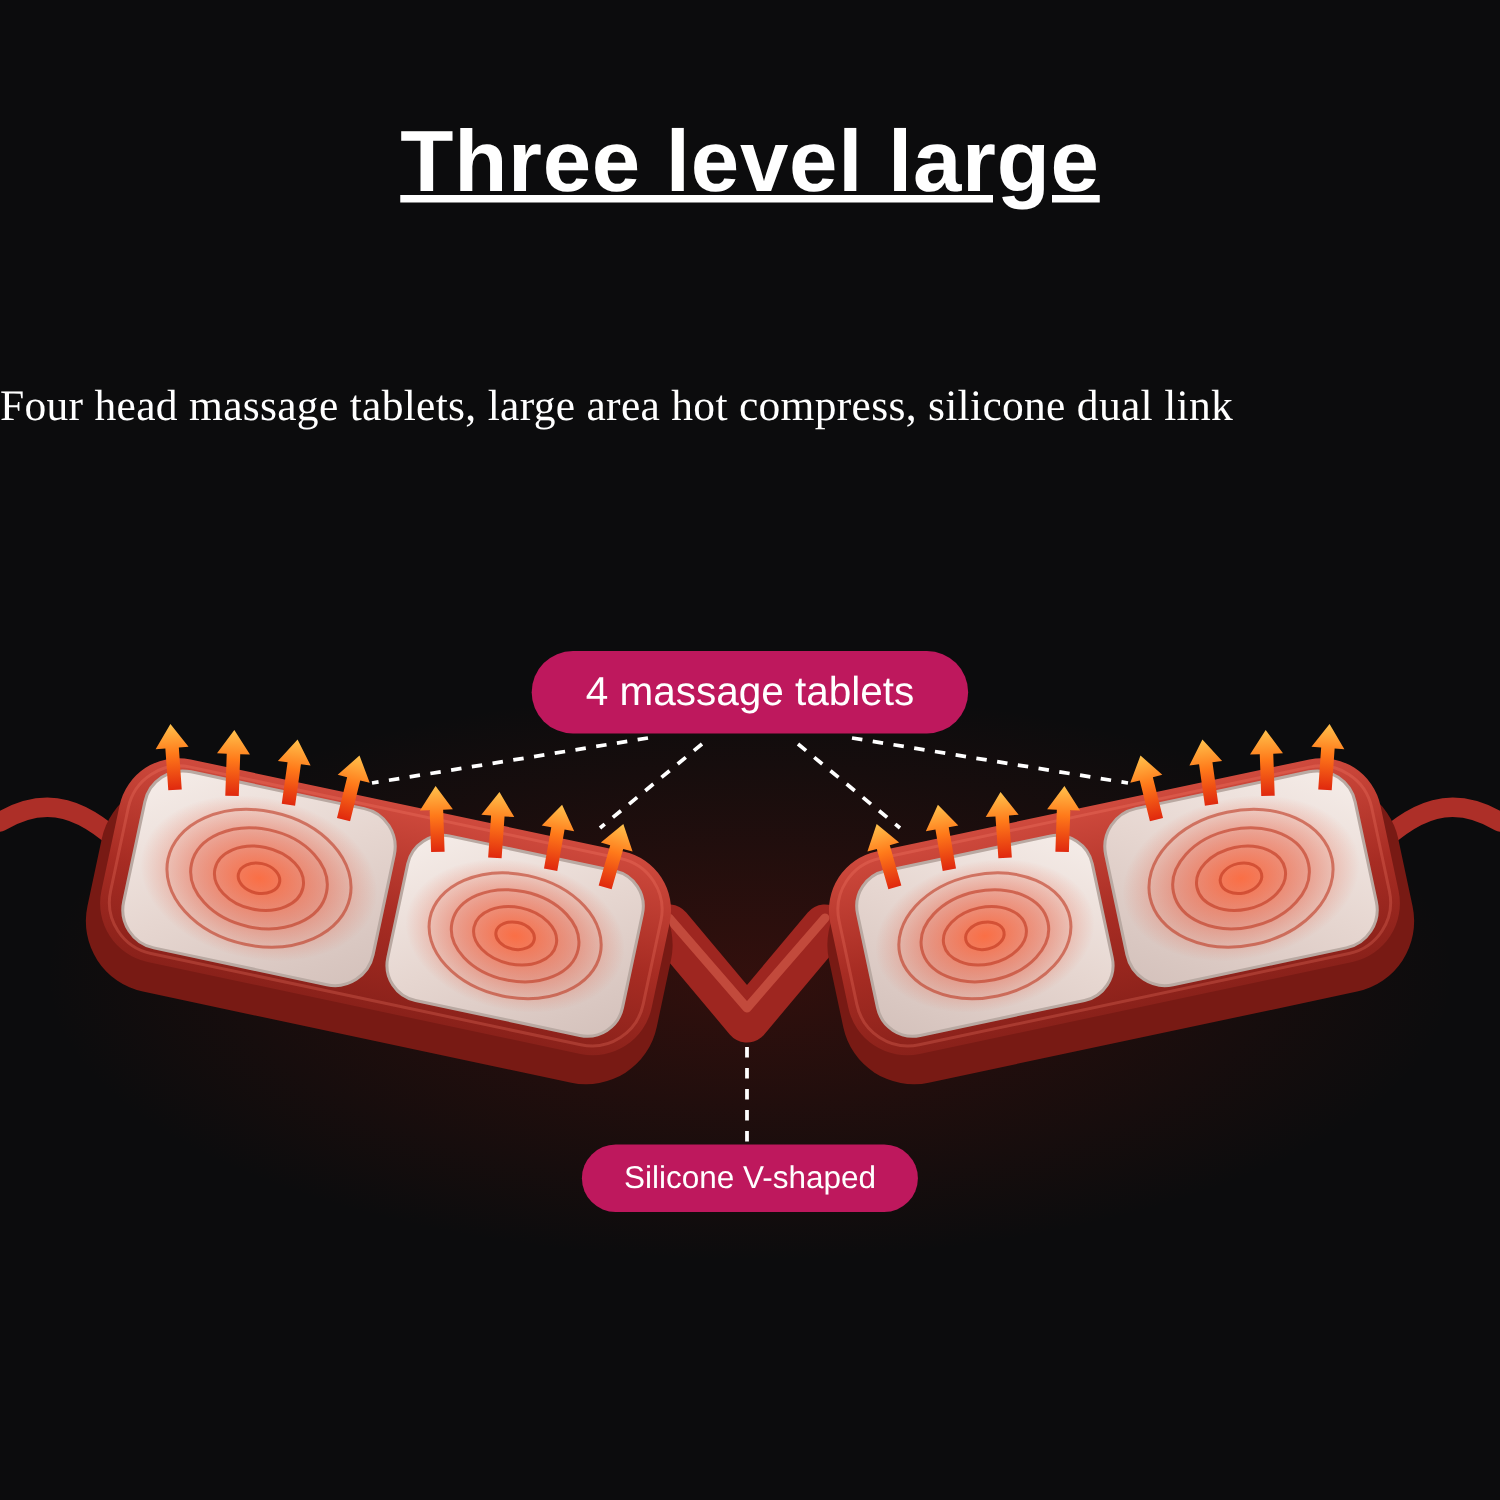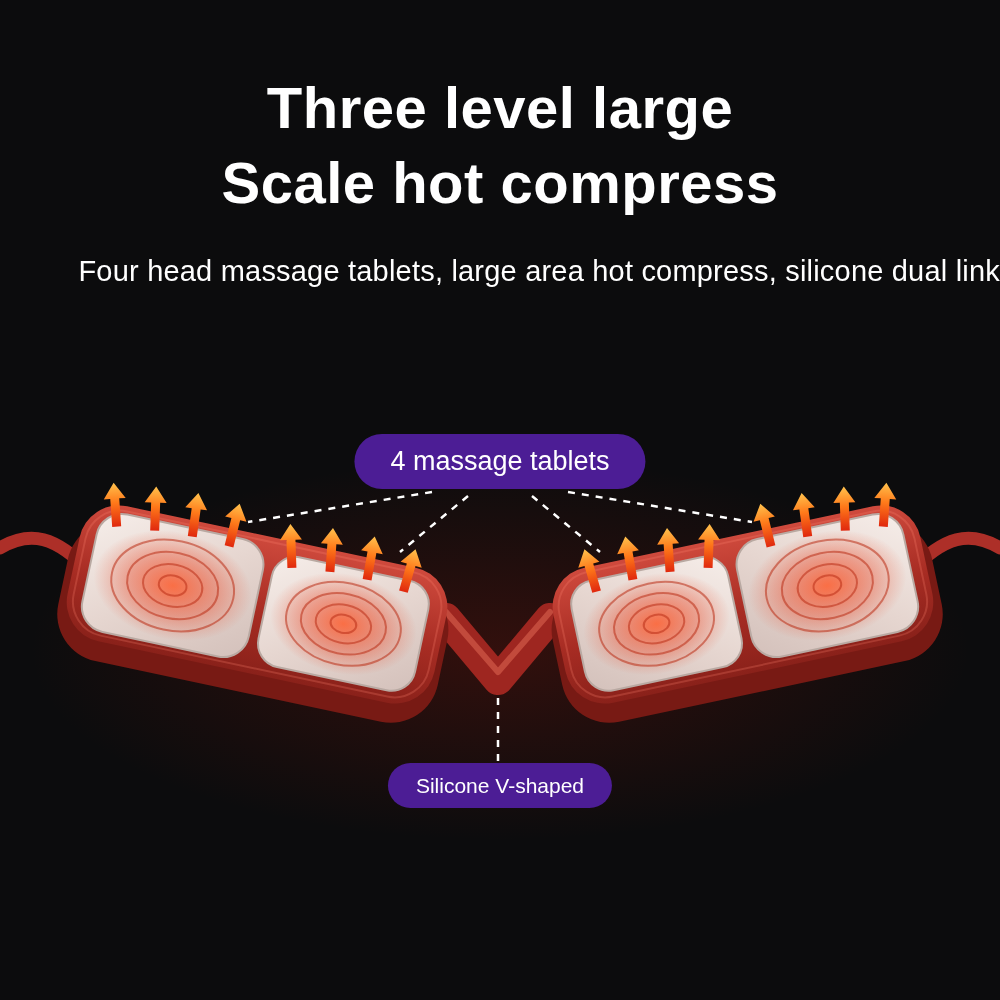--- a/index.html
+++ b/index.html
@@ -12,40 +12,42 @@
     overflow: hidden;
   }
   .title {
     position: absolute;
     top: 70px; left: 0; width: 1000px;
     text-align: center;
     font-size: 58px;
     font-weight: 700;
     line-height: 1.3;
     letter-spacing: 0.5px;
+    text-decoration: underline;
   }
   .subtitle {
     position: absolute;
     top: 243px; left: 0; width: 1000px;
-    text-align: right;
+    text-align: left;
     font-size: 29px;
     font-weight: 400;
     line-height: 1.95;
     letter-spacing: 0.2px;
+    font-family: Liberation Serif, serif;
   }
   .illustration {
     position: absolute;
     top: 420px; left: 0;
     width: 1000px; height: 440px;
   }
   .pill {
     position: absolute;
     left: 50%;
     transform: translateX(-50%);
-    background: #4c1d95;
+    background: #be185d;
     color: #ffffff;
     text-align: center;
     white-space: nowrap;
   }
   .pill-top {
     top: 434px;
     font-size: 27px;
     padding: 12px 36px;
     border-radius: 40px;
   }
@@ -55,21 +57,20 @@
     line-height: 1.3;
     padding: 9px 28px;
     border-radius: 28px;
   }
 </style>
 </head>
 <body>
 
 <h1 class="title">
   <div>Three level large</div>
-  <div>Scale hot compress</div>
 </h1>
 
 <div class="subtitle">
   <div>Four head massage tablets, large area hot compress, silicone dual link</div>
 </div>
 
 <svg class="illustration" viewBox="0 0 1000 440" xmlns="http://www.w3.org/2000/svg" xmlns:xlink="http://www.w3.org/1999/xlink">
   <defs>
     <linearGradient id="wingGrad" x1="0" y1="0" x2="0" y2="1">
       <stop offset="0" stop-color="#cf4a3d"></stop>

